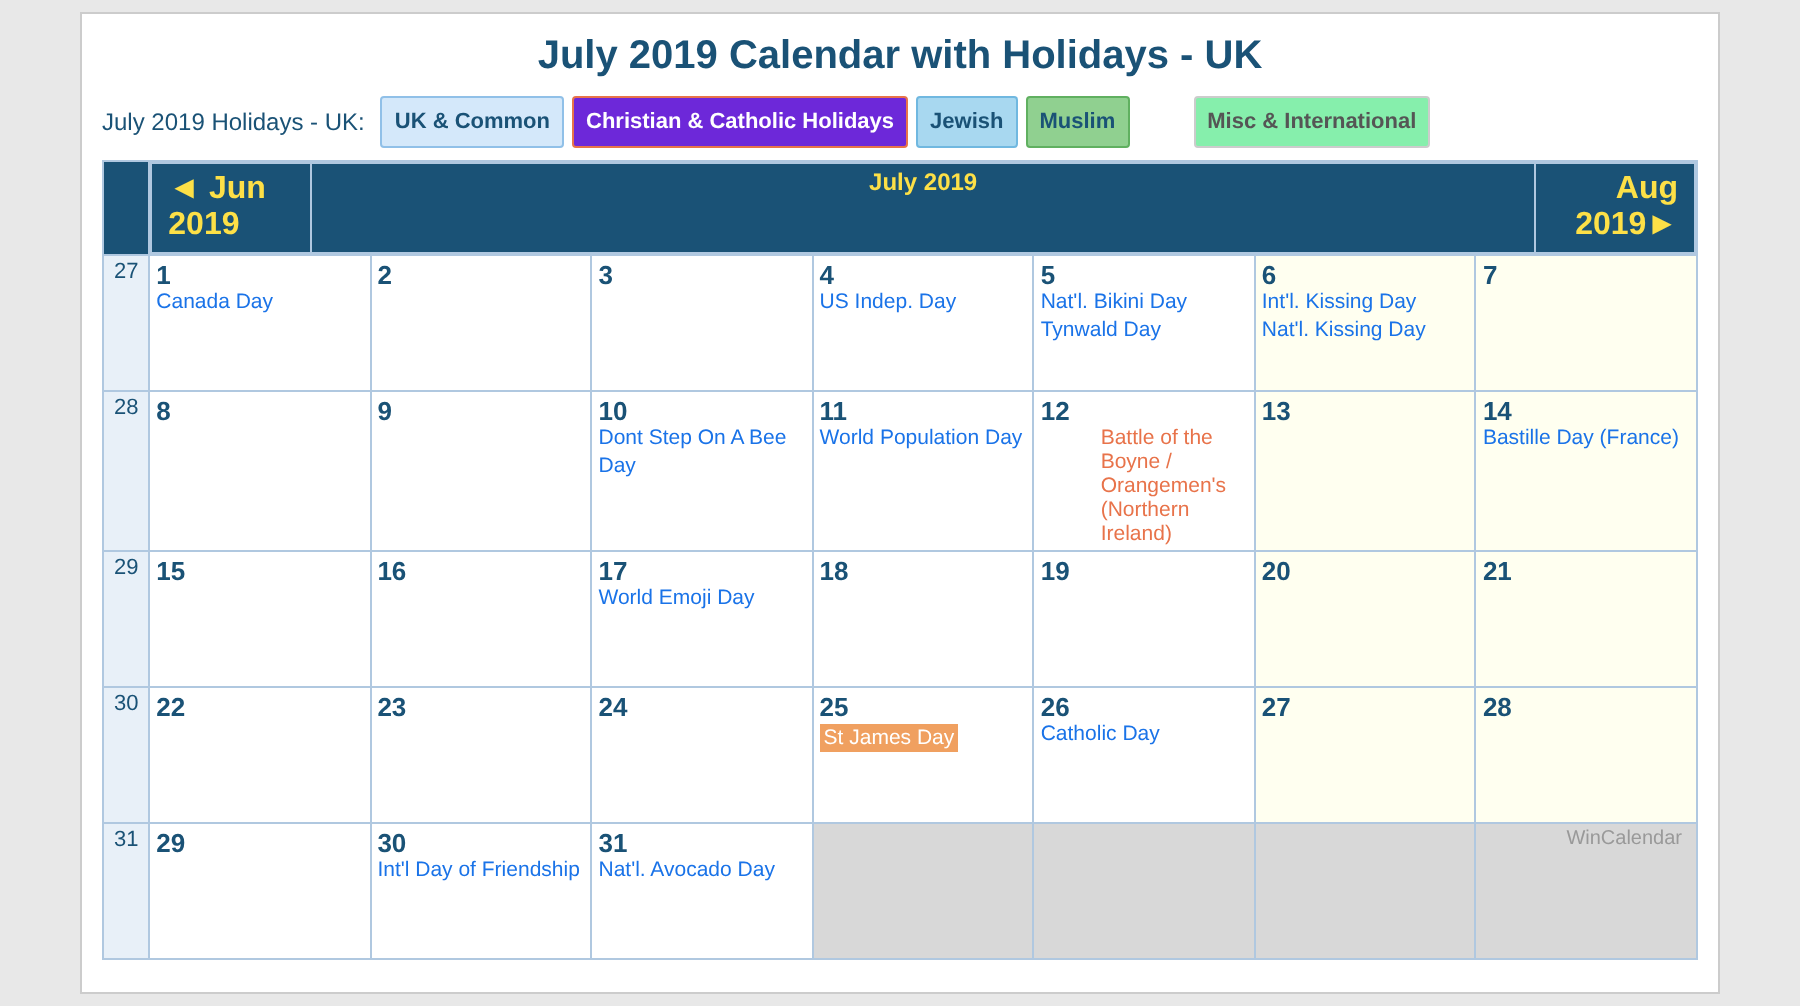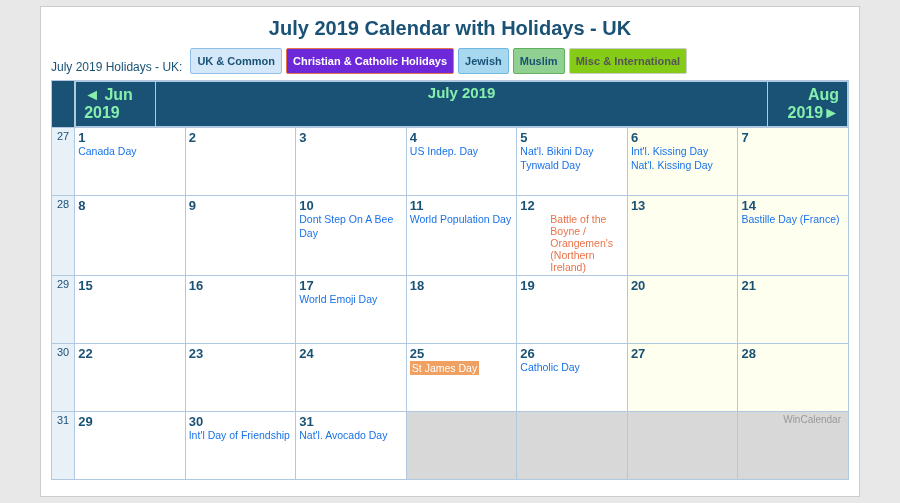--- a/index.html
+++ b/index.html
@@ -20,51 +20,51 @@
     }
     .page-title {
       text-align: center;
       color: #1a5276;
       font-size: 20px;
       font-weight: bold;
       margin-bottom: 8px;
     }
     .legend-row {
       display: flex;
-      align-items: flex-end;
+      align-items: center;
       margin-bottom: 6px;
       font-size: 12px;
       gap: 4px;
     }
     .legend-label {
       color: #1a5276;
       font-size: 12px;
       margin-right: 4px;
     }
     .legend-badge {
       padding: 6px 6px;
       border-radius: 2px;
       font-size: 11px;
       font-weight: bold;
       border: 1px solid #ccc;
     }
     .badge-uk { background: #d4e8fa; color: #1a5276; border-color: #90c0e8; }
     .badge-christian { background: #6d28d9; color: white; border-color: #e8734a; }
     .badge-jewish { background: #a8d8f0; color: #1a5276; border-color: #70b8e0; }
     .badge-muslim { background: #90d090; color: #1a5276; border-color: #60b060; }
-    .badge-misc { background: #84cc16; color: #555; border-color: #ccc; }
+    .badge-misc { background: #86efac; color: #555; border-color: #ccc; margin-left: 28px; }
 
     .cal-table {
       width: 100%;
       border-collapse: collapse;
       font-size: 12px;
     }
     .nav-row td {
       background: #1a5276;
-      color: #86efac;
+      color: #fde047;
       font-size: 16px;
       font-weight: bold;
       text-align: center;
       padding: 4px 8px;
     }
     .header-row th {
       background: #1a5276;
       color: white;
       text-align: center;
       padding: 4px 2px;
@@ -145,21 +145,21 @@
 
   <table class="cal-table">
     <tbody>
         <tr class="nav-row">
       <td></td>
       <td colspan="7" style="padding:0;">
         <table style="width:100%;border-collapse:collapse;">
           <tbody>
                 <tr>
             <td style="width:80px;text-align:left;padding:4px 8px;">◄ Jun 2019</td>
-            <td style="text-align:center;font-size:15px;font-weight:bold;">July 2019</td>
+            <td style="text-align:center;font-size:12px;font-weight:bold;">July 2019</td>
             <td style="width:80px;text-align:right;padding:4px 8px;">Aug 2019►</td>
           </tr>
         </tbody>
             </table>
       </td>
     </tr>
 
     <tr>
       <td class="week-num">27</td>
       <td class="day-cell">

